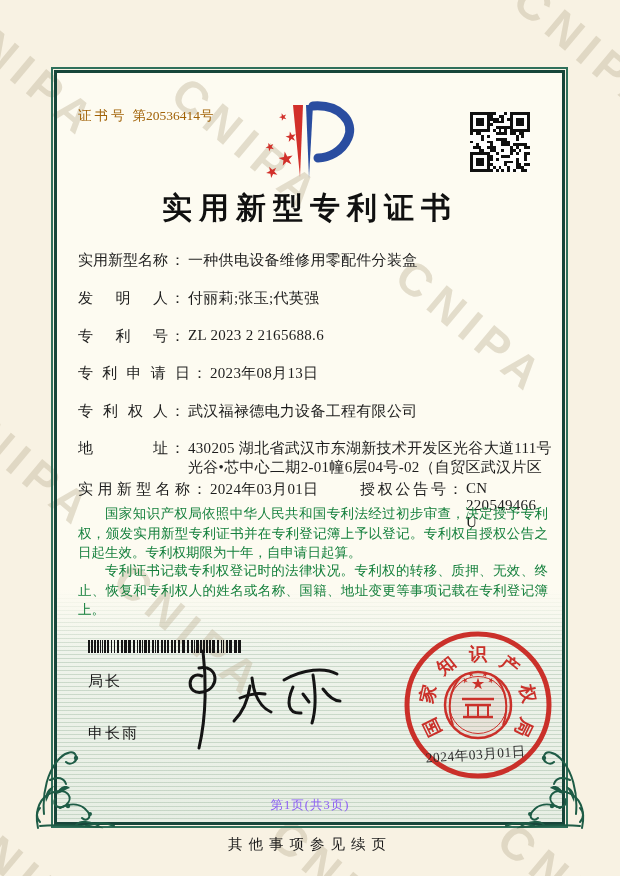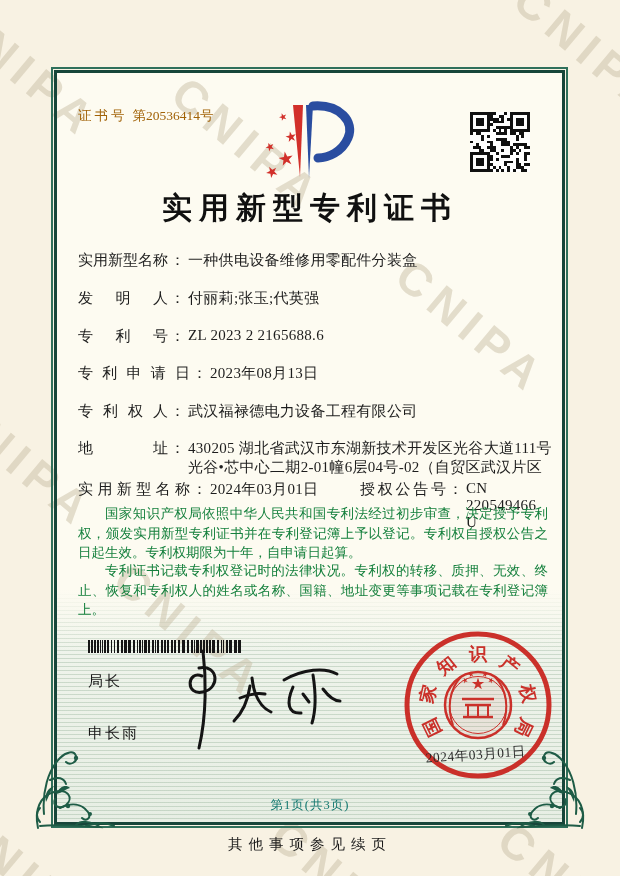--- a/index.html
+++ b/index.html
@@ -35,21 +35,21 @@
   .row{position:absolute;left:78px;z-index:6;display:flex;align-items:flex-start;font-size:15px;color:#1d1d1d;}
   .lab{display:inline-block;flex:none;text-align:justify;text-align-last:justify;}
   .w90{width:90px}.w112{width:112px}.w86{width:86px}
   .colon{flex:none;margin:0 3px 0 2px;}
   .val{letter-spacing:.3px;max-width:372px;}
   .grp2{position:absolute;left:282px;top:0;display:flex;align-items:flex-start;}
   .para{position:absolute;left:78px;width:470px;z-index:6;text-align:justify;text-indent:2em;font-size:13.5px;line-height:19.5px;color:#15803d;}
   .sans{font-family:"Liberation Sans","DejaVu Sans",sans-serif;}
   .signer-title{left:88px;top:672px;font-size:15px;letter-spacing:2px;color:#161616;}
   .signer-name{left:88px;top:724px;font-size:15px;letter-spacing:2px;color:#161616;}
-  .pageinfo{left:0;right:0;top:797px;text-align:center;font-size:12.5px;letter-spacing:1px;color:#0f766e;}
+  .pageinfo{left:0;right:0;top:797px;text-align:center;font-size:12.5px;letter-spacing:1px;color:#8b5cf6;}
   .footnote{left:0;right:0;top:835px;text-align:center;font-size:14.5px;letter-spacing:6px;color:#1b1b1b;}
   .seal{position:absolute;left:399px;top:627px;z-index:7;opacity:.94;}
   .orn{position:absolute;z-index:5;}
   .orn-l{left:30px;top:736px;}
   .orn-r{left:490px;top:736px;transform:scaleX(-1);}
   .qr{position:absolute;left:470px;top:112px;z-index:6;}
   .logo{position:absolute;left:250px;top:98px;z-index:6;}
   .barcode{position:absolute;left:88px;top:640px;z-index:6;}
   .signature{position:absolute;left:172px;top:646px;z-index:6;}
 </style>

